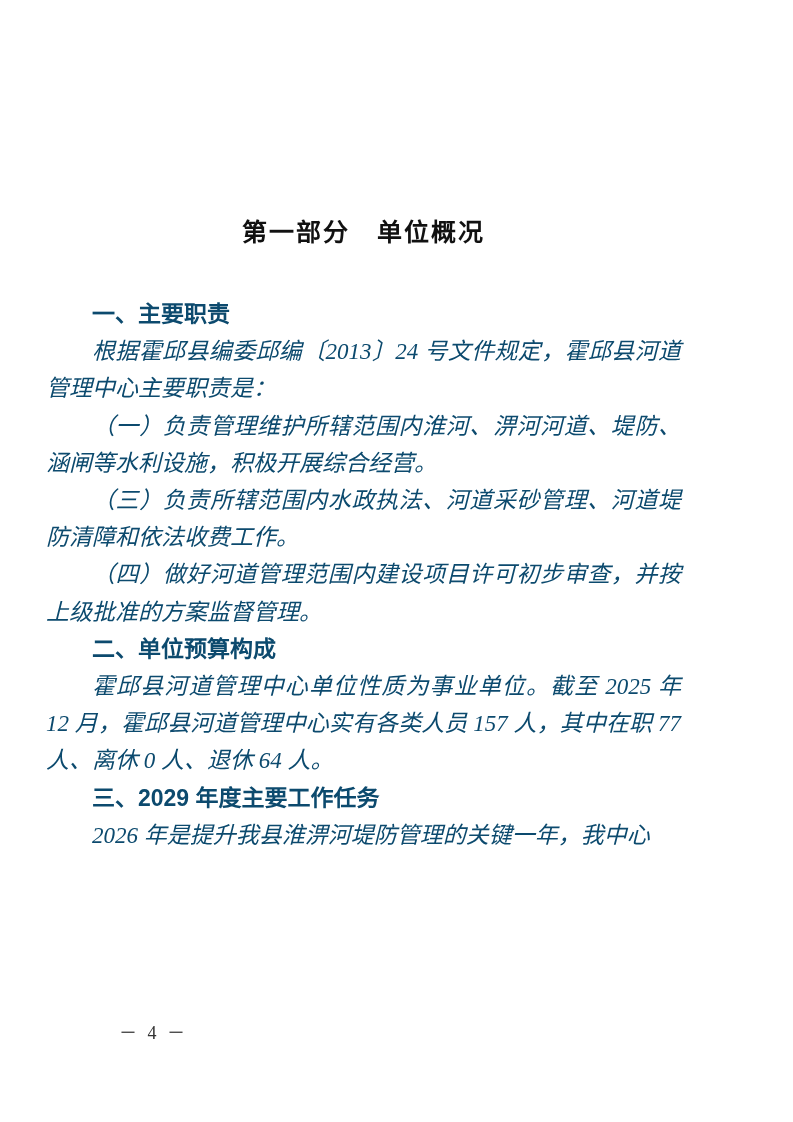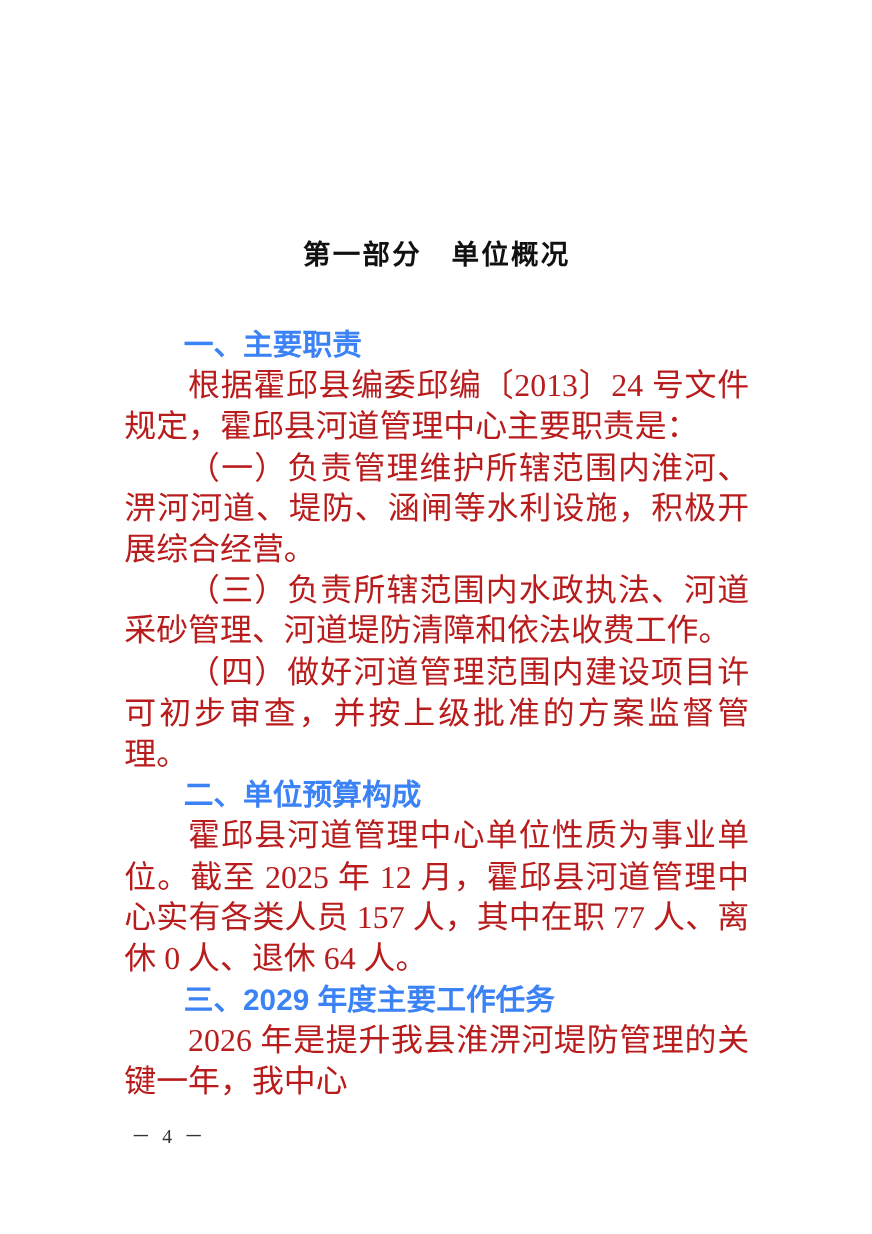--- a/index.html
+++ b/index.html
@@ -7,21 +7,21 @@
     padding: 0;
     background: #ffffff;
   }
   .doc-page {
     position: relative;
     width: 793px;
     height: 1122px;
     margin: 0 auto;
     background: #ffffff;
     box-sizing: border-box;
-    padding: 217px 112px 0 113px;
+    padding: 217px 112px 0 46px;
     color: #1c1c1c;
     overflow: hidden;
     font-family: "Liberation Serif", "DejaVu Serif", serif;
   }
   .doc-title {
     margin: 0 0 49px 0;
     text-align: center;
     font-family: "Liberation Sans", "DejaVu Sans", sans-serif;
     font-weight: bold;
     font-size: 25px;
@@ -30,33 +30,34 @@
     color: #111111;
   }
   .doc-body {
     font-size: 23px;
     line-height: 37.2px;
   }
   .block-heading {
     margin: 0;
     font-family: "Liberation Sans", "DejaVu Sans", sans-serif;
     font-weight: bold;
-    font-size: 27px;
+    font-size: 23px;
     line-height: 37.2px;
     text-indent: 2em;
-    color: #3b82f6;
+    color: #0c4a6e;
   }
   .block-paragraph {
     margin: 0;
     font-family: "Liberation Serif", "DejaVu Serif", serif;
-    font-size: 29px;
+    font-size: 23px;
     line-height: 37.2px;
     text-indent: 2em;
     text-align: justify;
-    color: #b91c1c;
+    color: #0c4a6e;
+    font-style: italic;
   }
   .page-number {
     position: absolute;
     left: 119px;
     top: 1018px;
     font-family: "Liberation Serif", "DejaVu Serif", serif;
     font-size: 18px;
     letter-spacing: 3px;
     color: #333333;
   }

